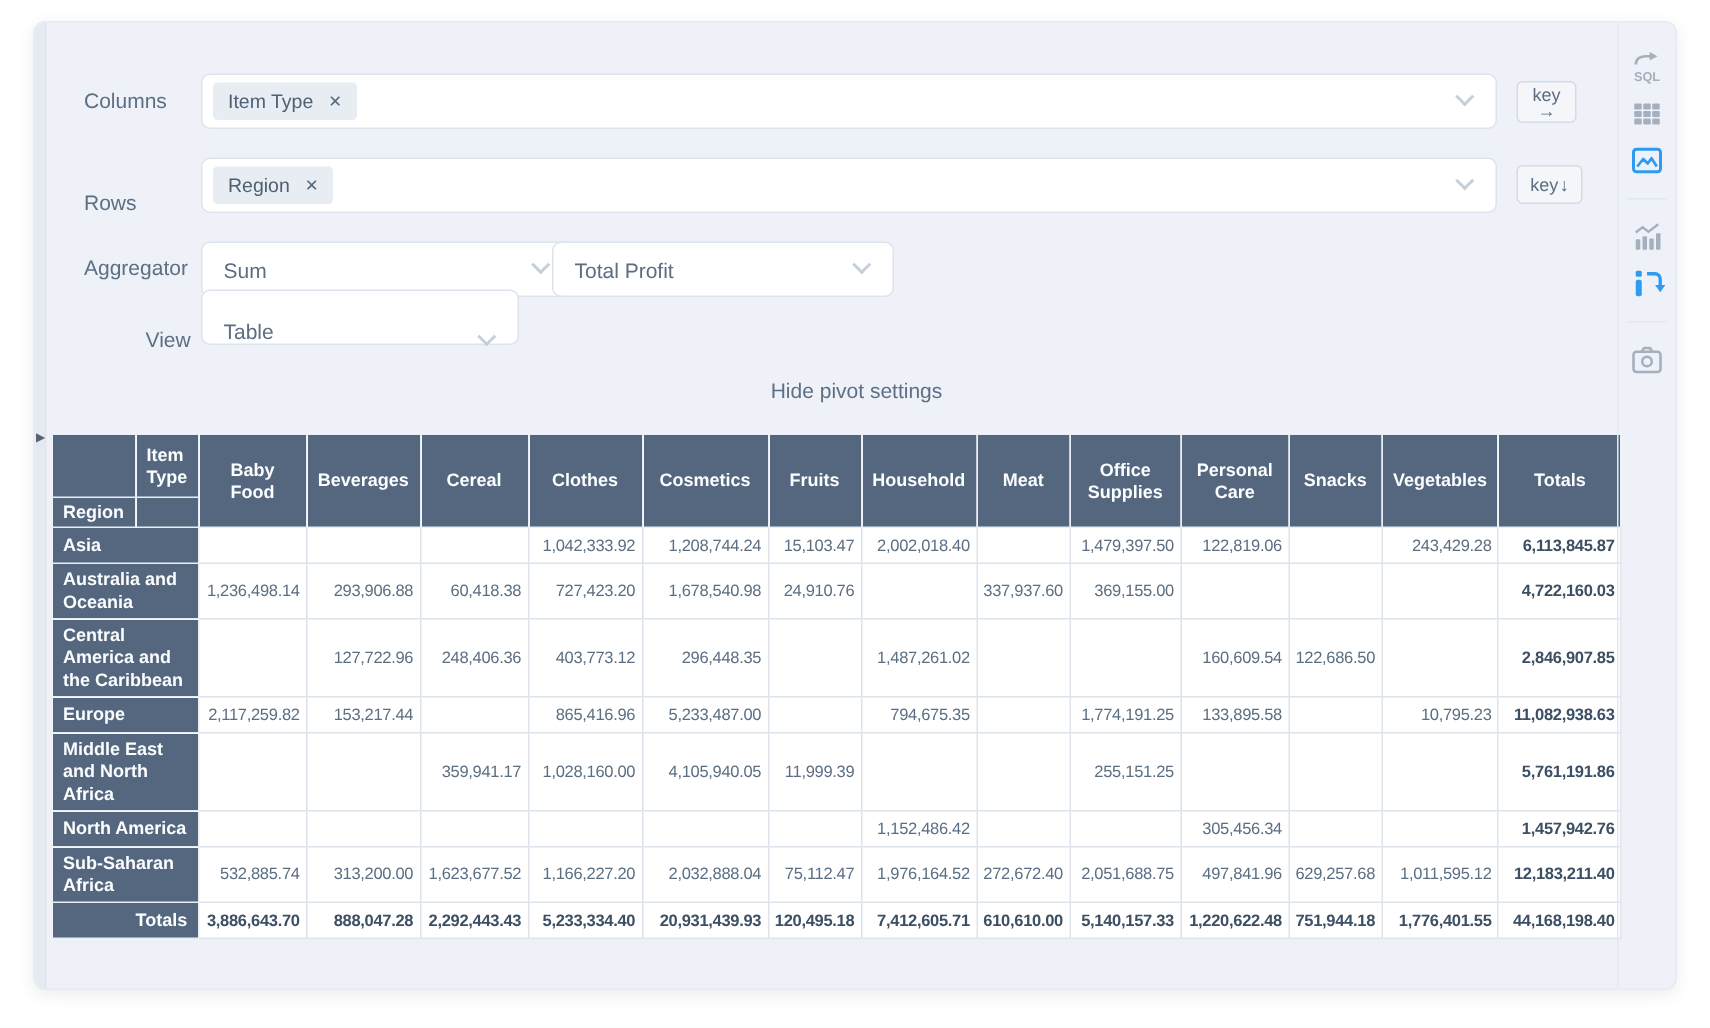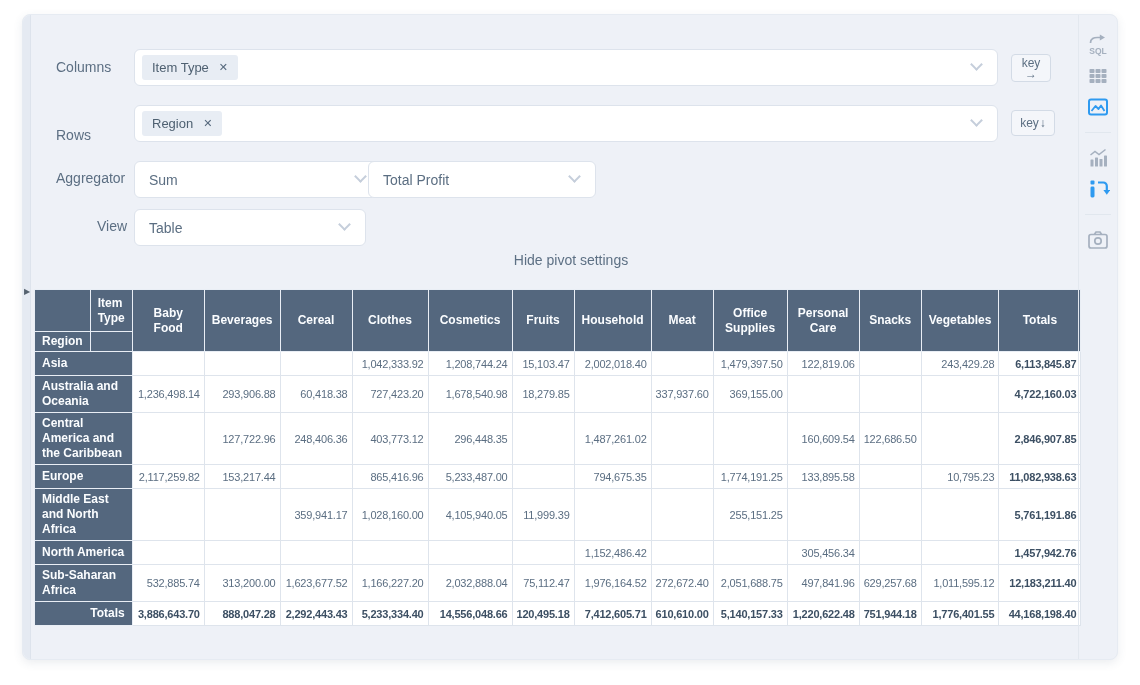--- a/index.html
+++ b/index.html
@@ -97,21 +97,21 @@
     <div class="select small" style="left:111px; top:146px; width:248px; height:37px;">
       <span>Sum</span>
       <span class="chev"></span>
     </div>
     <div class="select small" style="left:345px; top:146px; width:228px; height:37px;">
       <span>Total Profit</span>
       <span class="chev"></span>
     </div>
 
     <div class="ctl-label" style="top:203px;margin-left:41px;">View</div>
-    <div class="select small" style="left:111px; top:194px; width:232px; height:37px;">
+    <div class="select small" style="left:111px; top:178px; width:212px; height:37px;align-items:flex-end;">
       <span>Table</span>
       <span class="chev"></span>
     </div>
 
     <div class="hide-link">Hide pivot settings</div>
 
     <div class="pvt-wrap">
       <table class="pvt">
           <colgroup>
             <col style="width: 52px;">
@@ -170,21 +170,21 @@
               <td class="val">243,429.28</td>
               <td class="val tot">6,113,845.87</td>
             </tr>
             <tr>
               <th class="hdr rowh" colspan="2">Australia and Oceania</th>
               <td class="val">1,236,498.14</td>
               <td class="val">293,906.88</td>
               <td class="val">60,418.38</td>
               <td class="val">727,423.20</td>
               <td class="val">1,678,540.98</td>
-              <td class="val">18,279.85</td>
+              <td class="val">24,910.76</td>
               <td class="val"></td>
               <td class="val">337,937.60</td>
               <td class="val">369,155.00</td>
               <td class="val"></td>
               <td class="val"></td>
               <td class="val"></td>
               <td class="val tot">4,722,160.03</td>
             </tr>
             <tr>
               <th class="hdr rowh" colspan="2">Central America and the Caribbean</th>
@@ -265,21 +265,21 @@
               <td class="val">629,257.68</td>
               <td class="val">1,011,595.12</td>
               <td class="val tot">12,183,211.40</td>
             </tr>
             <tr>
               <th class="hdr rowh totlabel" colspan="2">Totals</th>
               <td class="val tot">3,886,643.70</td>
               <td class="val tot">888,047.28</td>
               <td class="val tot">2,292,443.43</td>
               <td class="val tot">5,233,334.40</td>
-              <td class="val tot">14,556,048.66</td>
+              <td class="val tot">20,931,439.93</td>
               <td class="val tot">120,495.18</td>
               <td class="val tot">7,412,605.71</td>
               <td class="val tot">610,610.00</td>
               <td class="val tot">5,140,157.33</td>
               <td class="val tot">1,220,622.48</td>
               <td class="val tot">751,944.18</td>
               <td class="val tot">1,776,401.55</td>
               <td class="val tot">44,168,198.40</td>
             </tr>
           </tbody>

